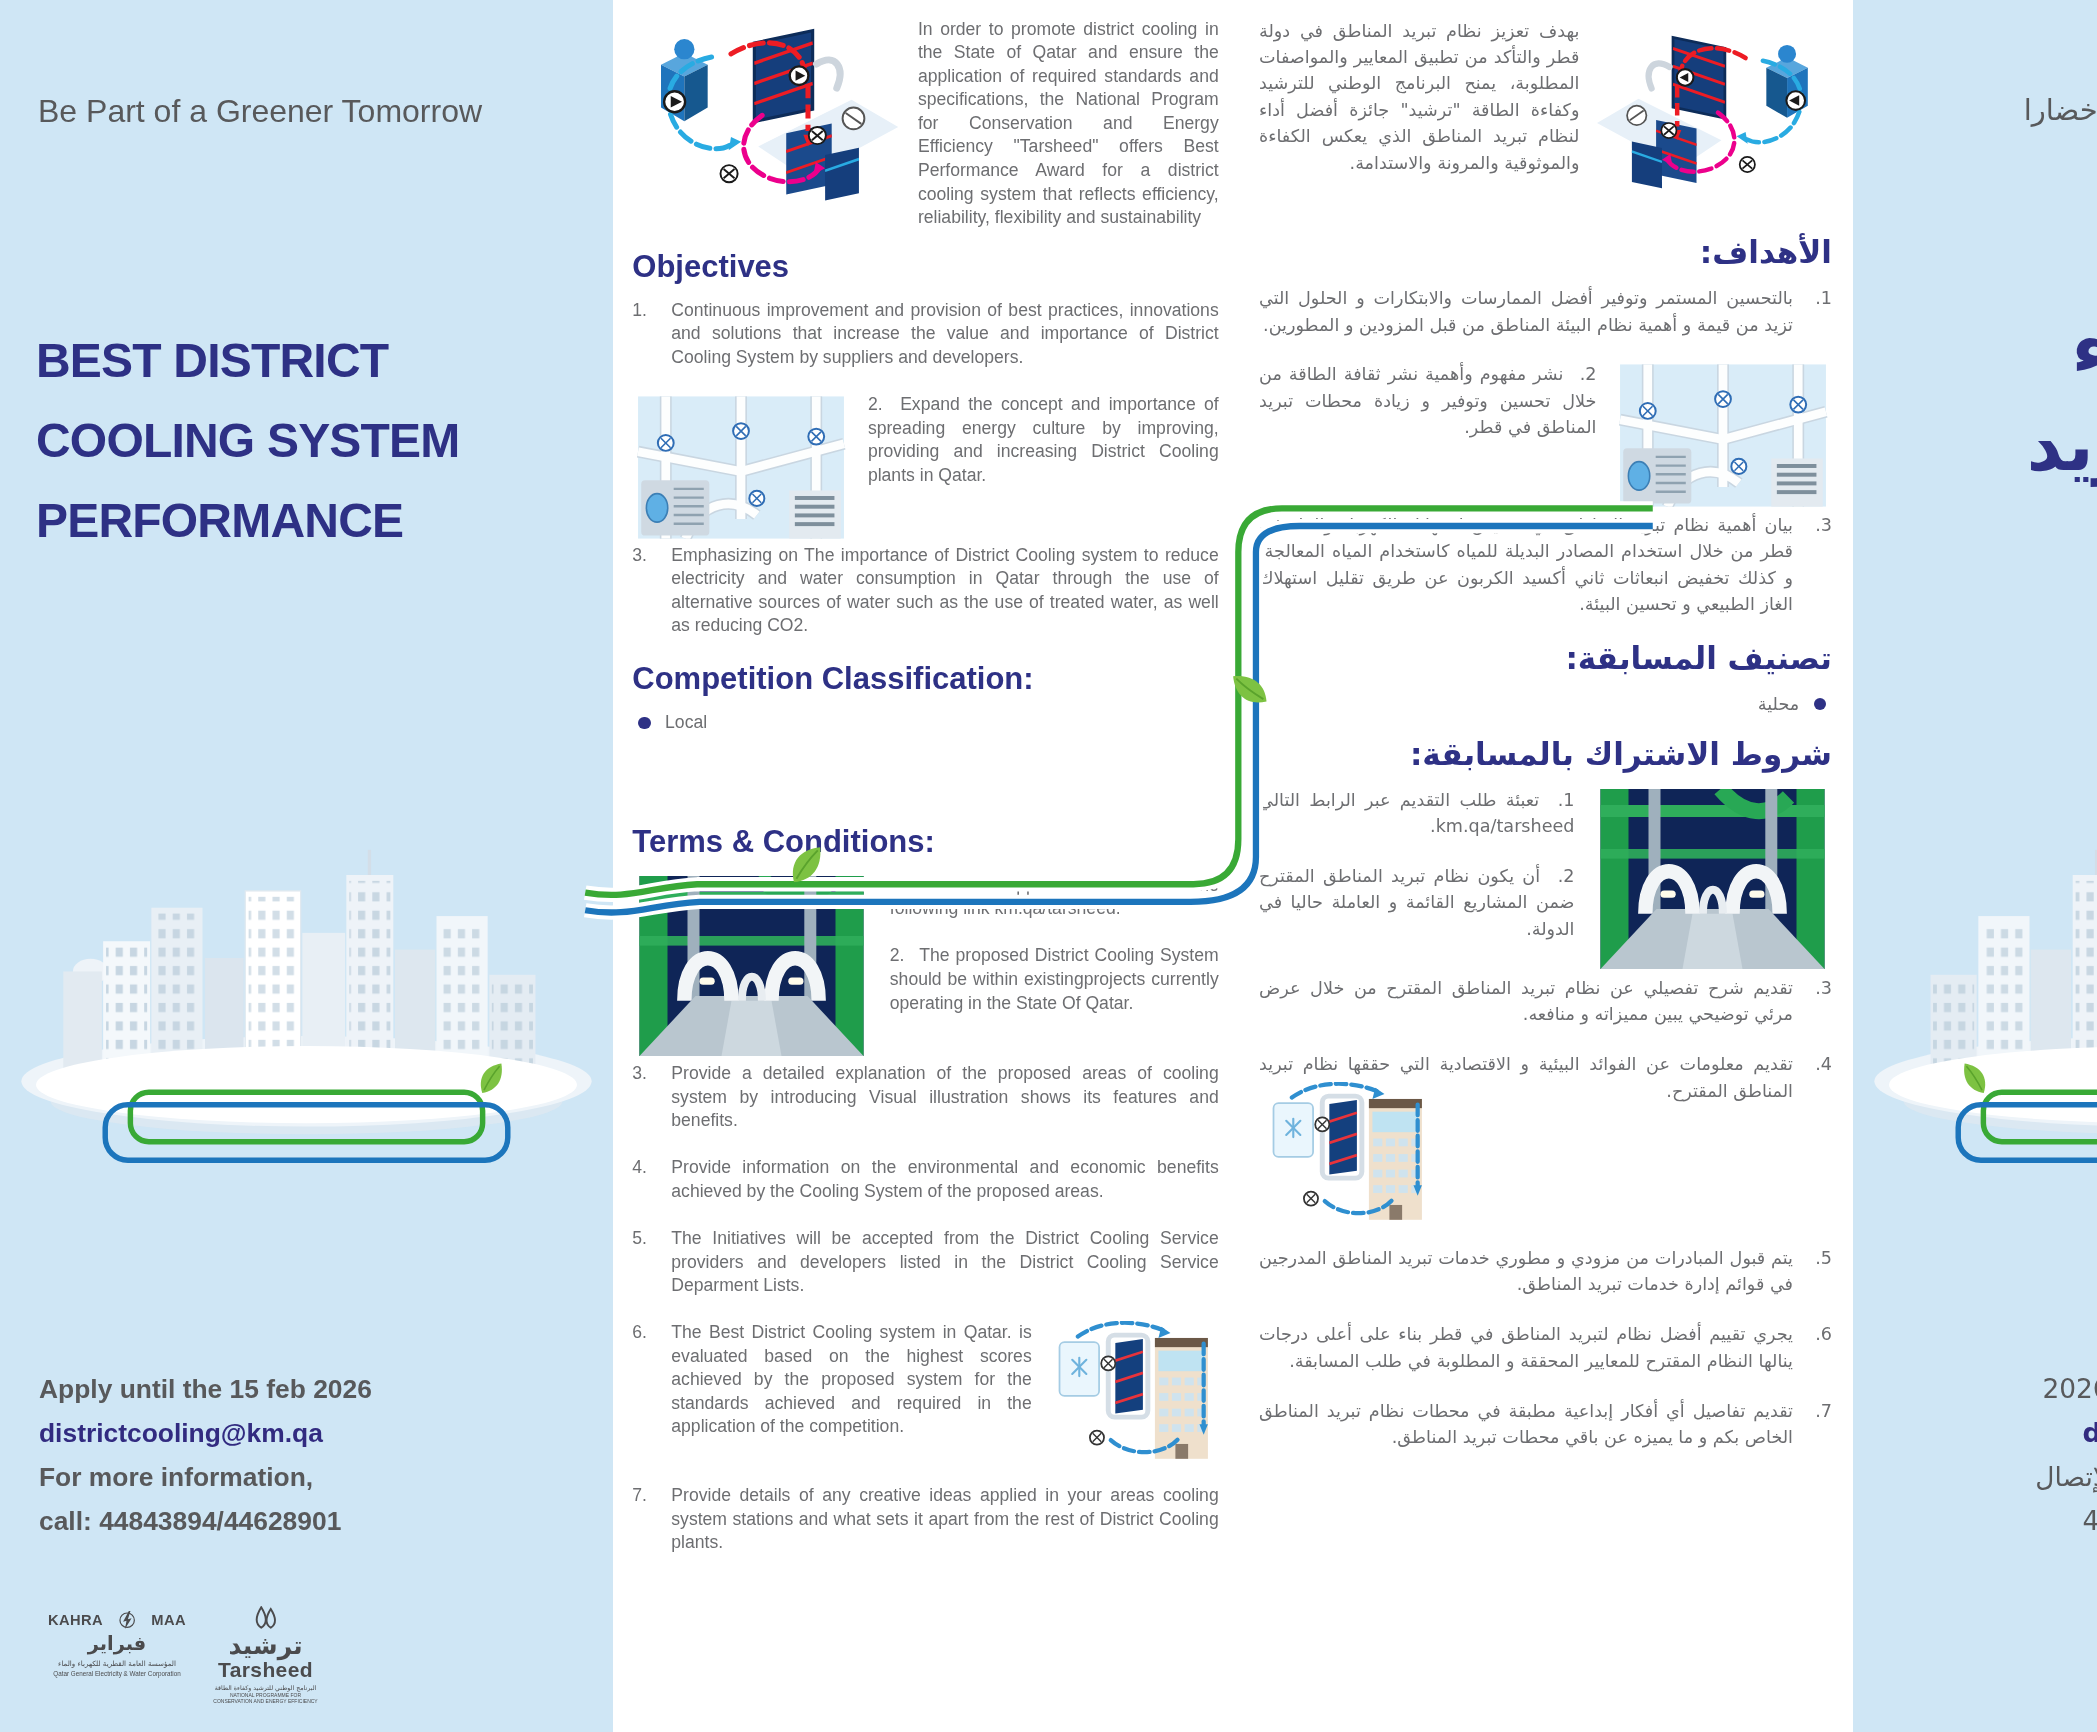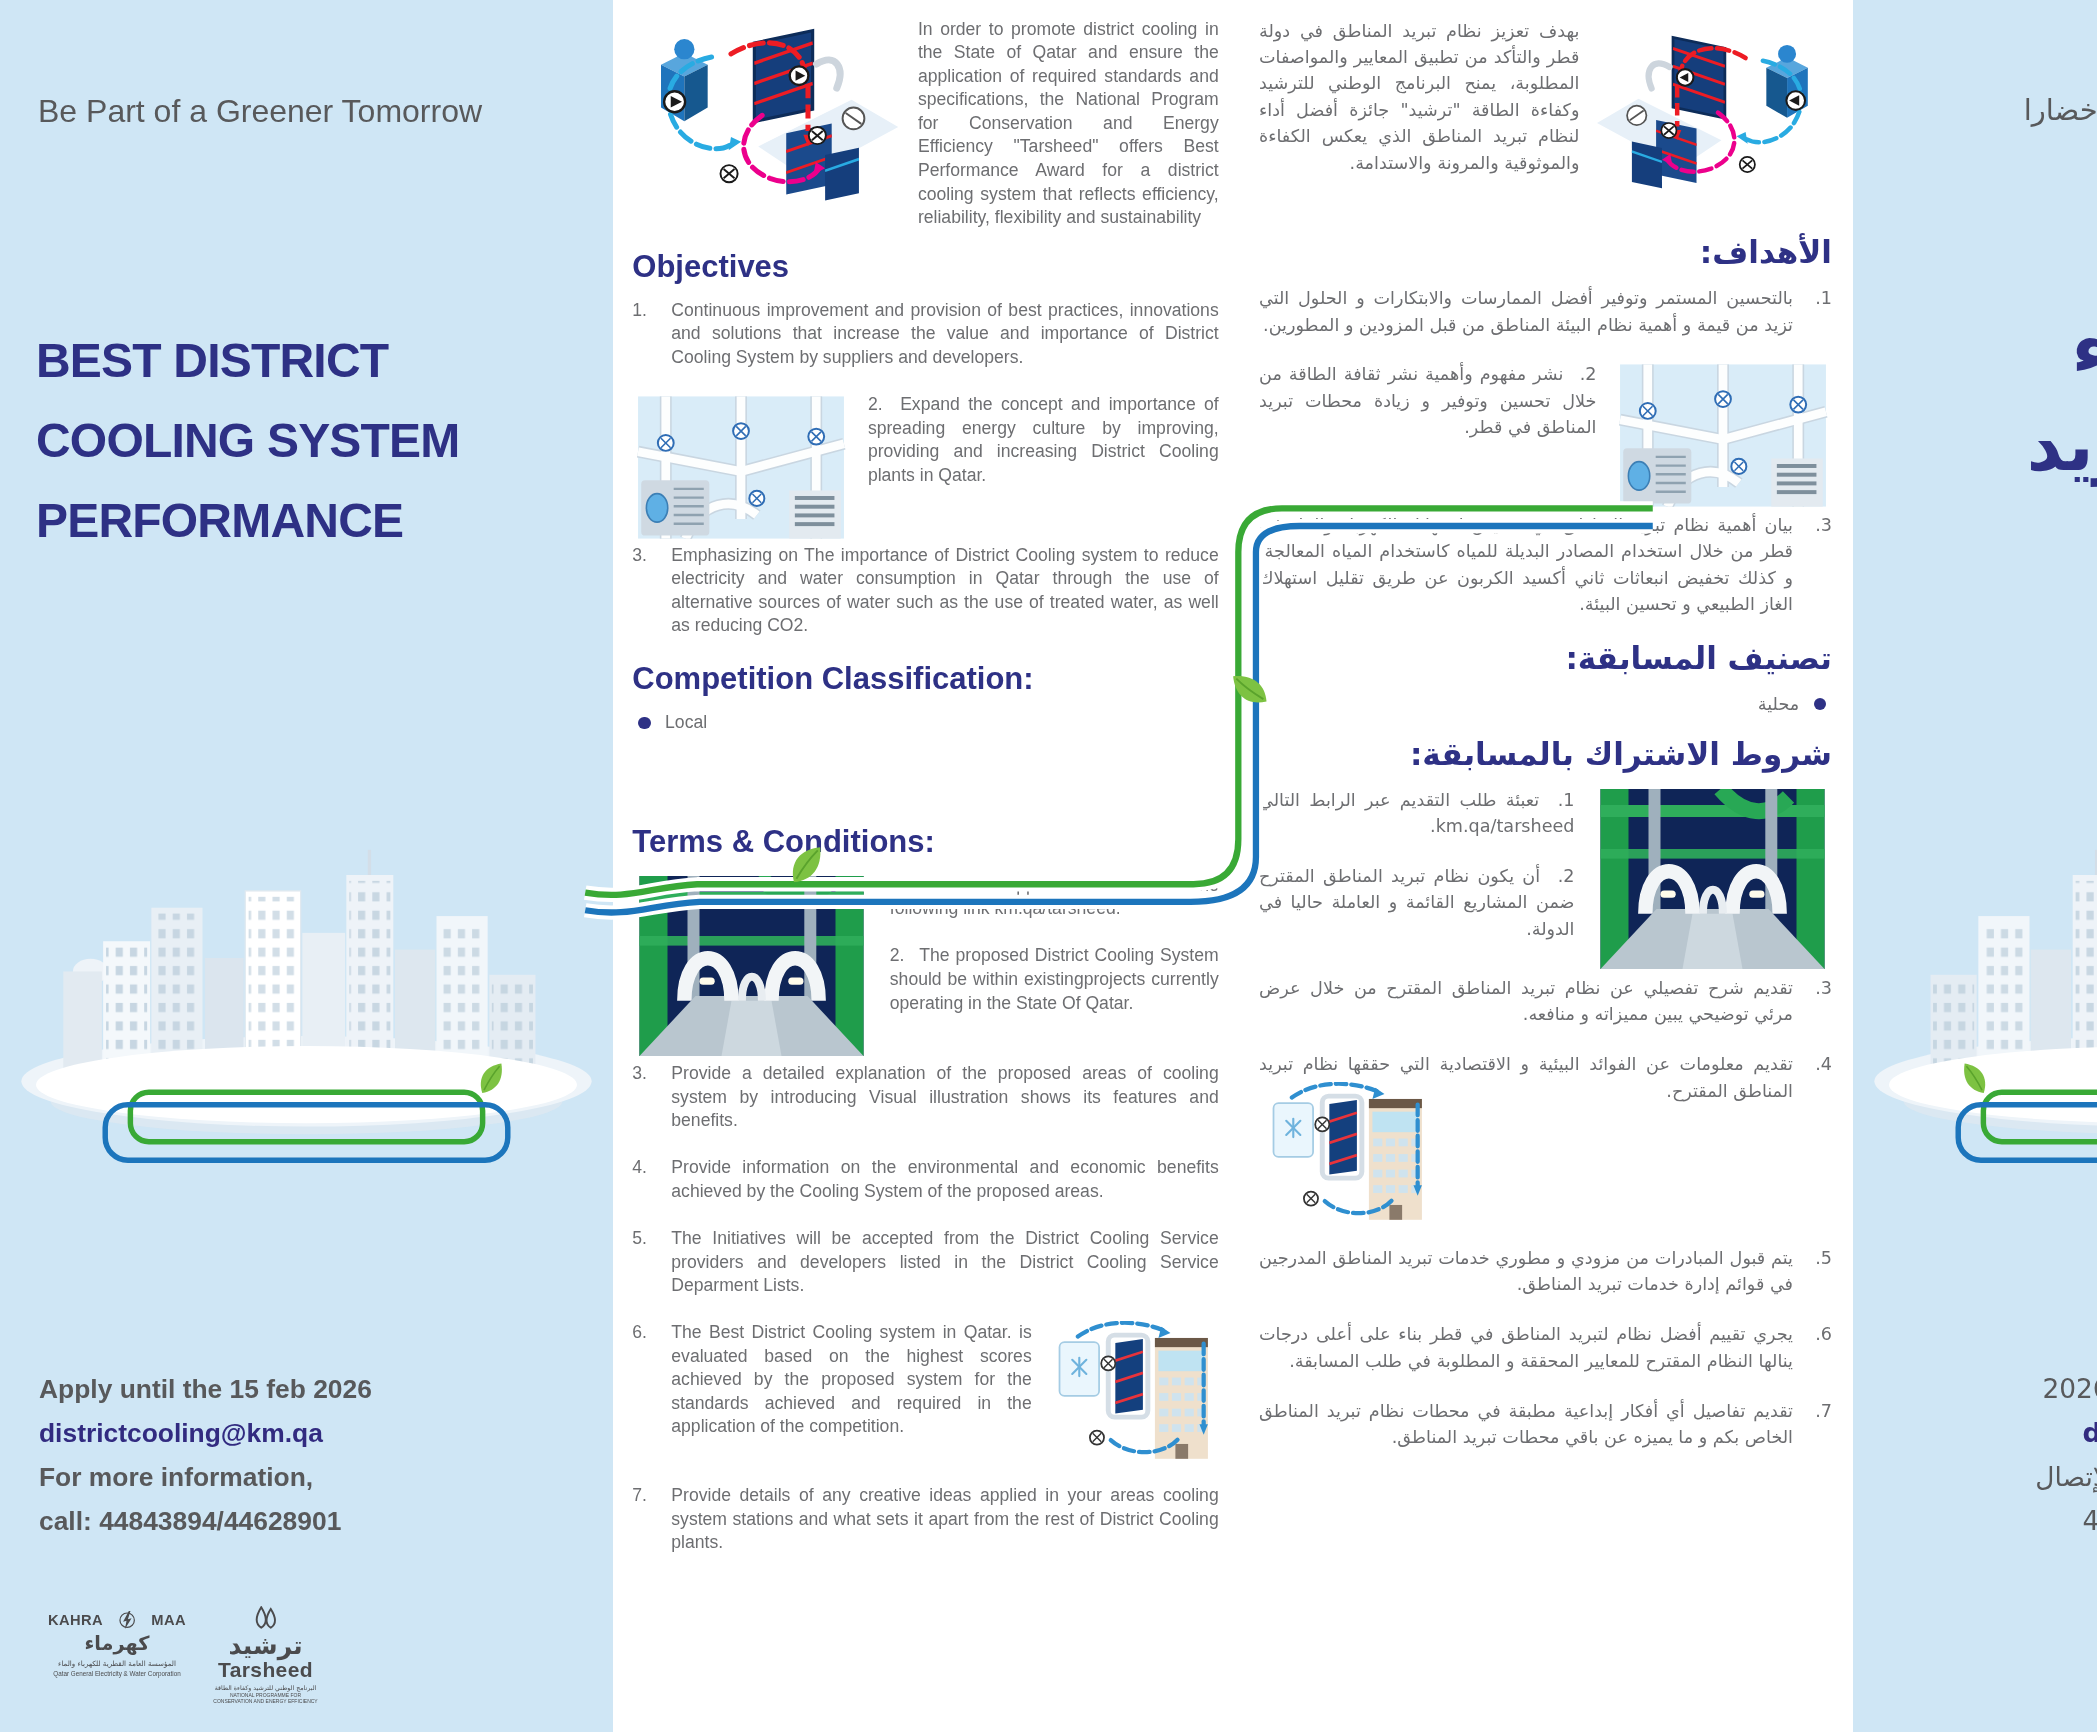--- a/index.html
+++ b/index.html
@@ -318,21 +318,21 @@
     </div>
     <div class="logo-row">
       <div class="k">
         <div class="k-top">
           <span>KAHRA</span>
           <svg class="k-mark" viewBox="0 0 66 66" width="28" height="28">
               <use href="#sym-bolt"></use>
             </svg>
           <span>MAA</span>
         </div>
-        <div class="k-ar" dir="rtl">كهرماء</div>
+        <div class="k-ar" dir="rtl">فبراير</div>
         <div class="k-sub arx" dir="rtl">المؤسسة العامة القطرية للكهرباء والماء</div>
         <div class="k-sub">Qatar General Electricity &amp; Water Corporation</div>
       </div>
       <div class="t">
         <svg class="t-mark" viewBox="0 0 86 62" width="36" height="26">
             <use href="#sym-drops"></use>
           </svg>
         <div class="t-ar" dir="rtl">ترشيد</div>
         <div class="t-en">Tarsheed</div>
         <div class="t-sub arx" dir="rtl">البرنامج الوطني للترشيد وكفاءة الطاقة</div>

